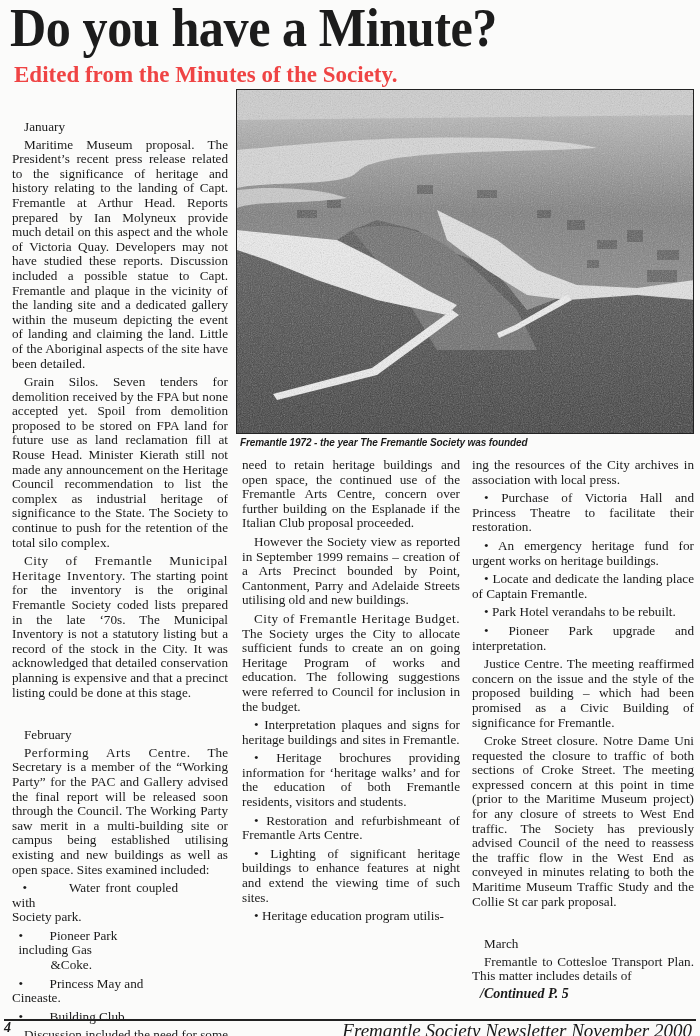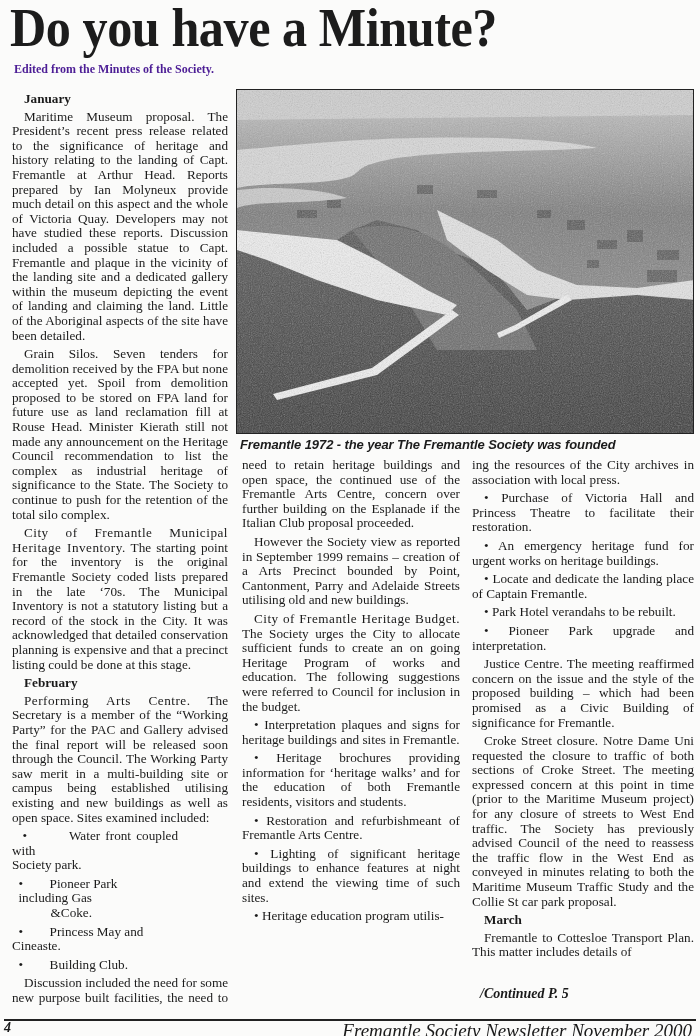--- a/index.html
+++ b/index.html
@@ -1,30 +1,30 @@
 <!DOCTYPE html>
 <html><head>
 <meta charset="utf-8">
 <style>
   html, body { margin:0; padding:0; }
   body { width:700px; height:1036px; background:#fbfbfa; color:#1a1a1a; position:relative; overflow:hidden; font-family:"Liberation Serif","DejaVu Serif",serif; }
   .title { position:absolute; left:10px; top:-6px; font-size:54px; font-weight:bold; letter-spacing:-0.5px; line-height:68px; color:#1c1c1c; transform:scaleX(0.93); transform-origin:left top; }
-  .subtitle { position:absolute; left:14px; top:62px; font-size:12px; font-weight:bold; color:#4c1d95; }
+  .subtitle { position:absolute; left:14px; top:62px; font-size:23px; font-weight:bold; color:#ef4444; }
   .col { position:absolute; font-size:13.2px; line-height:14.6px; text-align:justify; }
   .col p { margin:0 0 4px 0; text-indent:12px; }
   .col p.noind { text-indent:0; }
-  .col p.month { font-weight:bold; text-indent:12px; margin-bottom:3px; }
+  .col p.month { font-weight:normal; text-indent:12px; margin-bottom:3px;margin-top:28px; }
   .col .hd { font-weight:normal; }
   .col .spaced { letter-spacing:0.5px; }
   #col1 { left:12px; top:92px; width:216px; }
   #col2 { left:242px; top:458px; width:218px; }
   #col3 { left:472px; top:458px; width:222px; }
   .photo { position:absolute; left:236px; top:89px; width:458px; height:345px; border:1.5px solid #222; box-sizing:border-box; overflow:hidden; background:#555; }
   .photo svg { display:block; }
-  .caption { position:absolute; left:240px; top:437px; font-family:"Liberation Sans","DejaVu Sans",sans-serif; font-style:italic; font-weight:bold; font-size:13px; color:#1c1c1c; letter-spacing:-0.1px; }
+  .caption { position:absolute; left:240px; top:437px; font-family:"Liberation Sans","DejaVu Sans",sans-serif; font-style:italic; font-weight:bold; font-size:10px; color:#1c1c1c; letter-spacing:-0.1px; }
   .bullet-plain p { text-indent:0; }
   .continued { position:absolute; left:480px; top:986px; font-style:italic; font-weight:bold; font-size:14px; }
   .footer-rule { position:absolute; left:4px; right:4px; top:1019px; height:2px; background:#222; }
   .page-num { position:absolute; left:4px; top:1020px; font-style:italic; font-weight:bold; font-size:14px; }
   .footer-title { position:absolute; right:8px; top:1020px; font-style:italic; font-weight:normal; font-size:19px; }
   .wide-gap { display:inline-block; width:50px; }
 </style>
 </head>
 <body>
 

